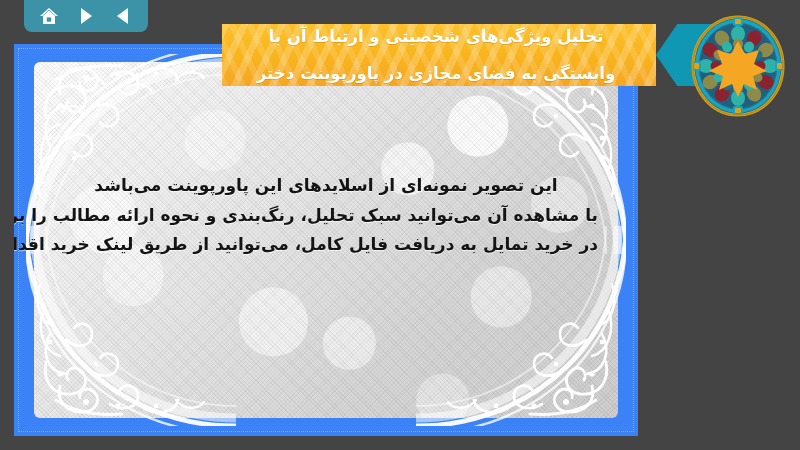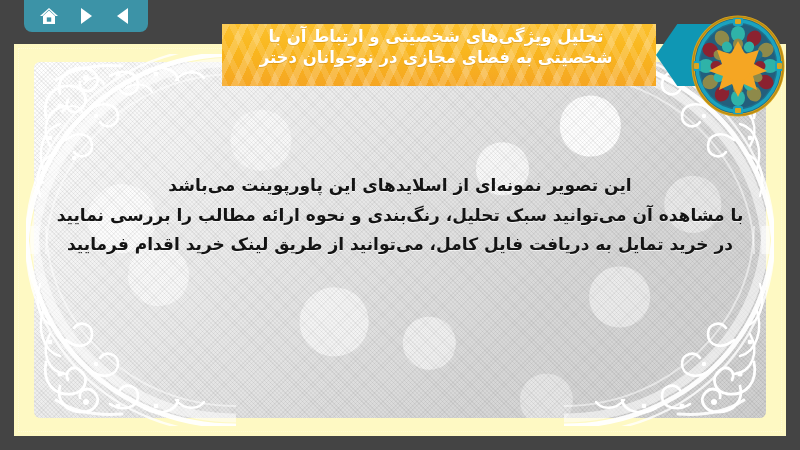--- a/index.html
+++ b/index.html
@@ -49,23 +49,23 @@
     border: none;
     padding: 0;
   }
   .nav-btn svg { display: block; }
 
   
   .slide {
     position: absolute;
     left: 14px;
     top: 44px;
-    width: 772px;
+    width: 624px;
     height: 392px;
-    background: #fef9c3;
+    background: #3b82f6;
     box-sizing: border-box;
     overflow: hidden;
     z-index: 10;
   }
 
   
   .slide-dots {
     position: absolute;
     inset: 4px;
     border: 1px dotted rgba(255,255,255,.35);
@@ -146,21 +146,21 @@
       repeating-linear-gradient(115deg,
         rgba(255,255,255,.20) 0 7px,
         rgba(255,255,255,0) 7px 17px),
       repeating-linear-gradient(65deg,
         rgba(255,255,255,.13) 0 6px,
         rgba(255,255,255,0) 6px 16px),
       linear-gradient(180deg, #fbc02d 0%, #f9b61e 45%, #f5a623 100%);
     display: flex;
     flex-direction: column;
     align-items: center;
-    justify-content: flex-start;
+    justify-content: space-between;
     padding: 2px 16px 2px 10px;
     box-sizing: border-box;
     overflow: hidden;
     margin-left: 26px;
   }
   .banner-line {
     color: #ffffff;
     font-size: 16.5px;
     font-weight: bold;
     line-height: 1.30;
@@ -370,21 +370,21 @@
       <div class="body-line">با مشاهده آن می‌توانید سبک تحلیل، رنگ‌بندی و نحوه ارائه مطالب را بررسی نمایید</div>
       <div class="body-line">در خرید تمایل به دریافت فایل کامل، می‌توانید از طریق لینک خرید اقدام فرمایید</div>
     </div>
 
   </div>
 
   <div class="banner-wrap">
     <div class="banner-tail"></div>
     <div class="banner-body">
       <div class="banner-line">تحلیل ویژگی‌های شخصیتی و ارتباط آن با</div>
-      <div class="banner-line">شخصیتی به فضای مجازی در نوجوانان دختر</div>
+      <div class="banner-line">وابستگی به فضای مجازی در پاورپوینت دختر</div>
     </div>
   </div>
 
   <div class="medallion">
     <svg viewBox="0 0 96 104" aria-hidden="true">
       <defs>
         <clipPath id="medClip">
             <ellipse cx="48" cy="52" rx="45" ry="49"></ellipse>
           </clipPath>
       </defs>

